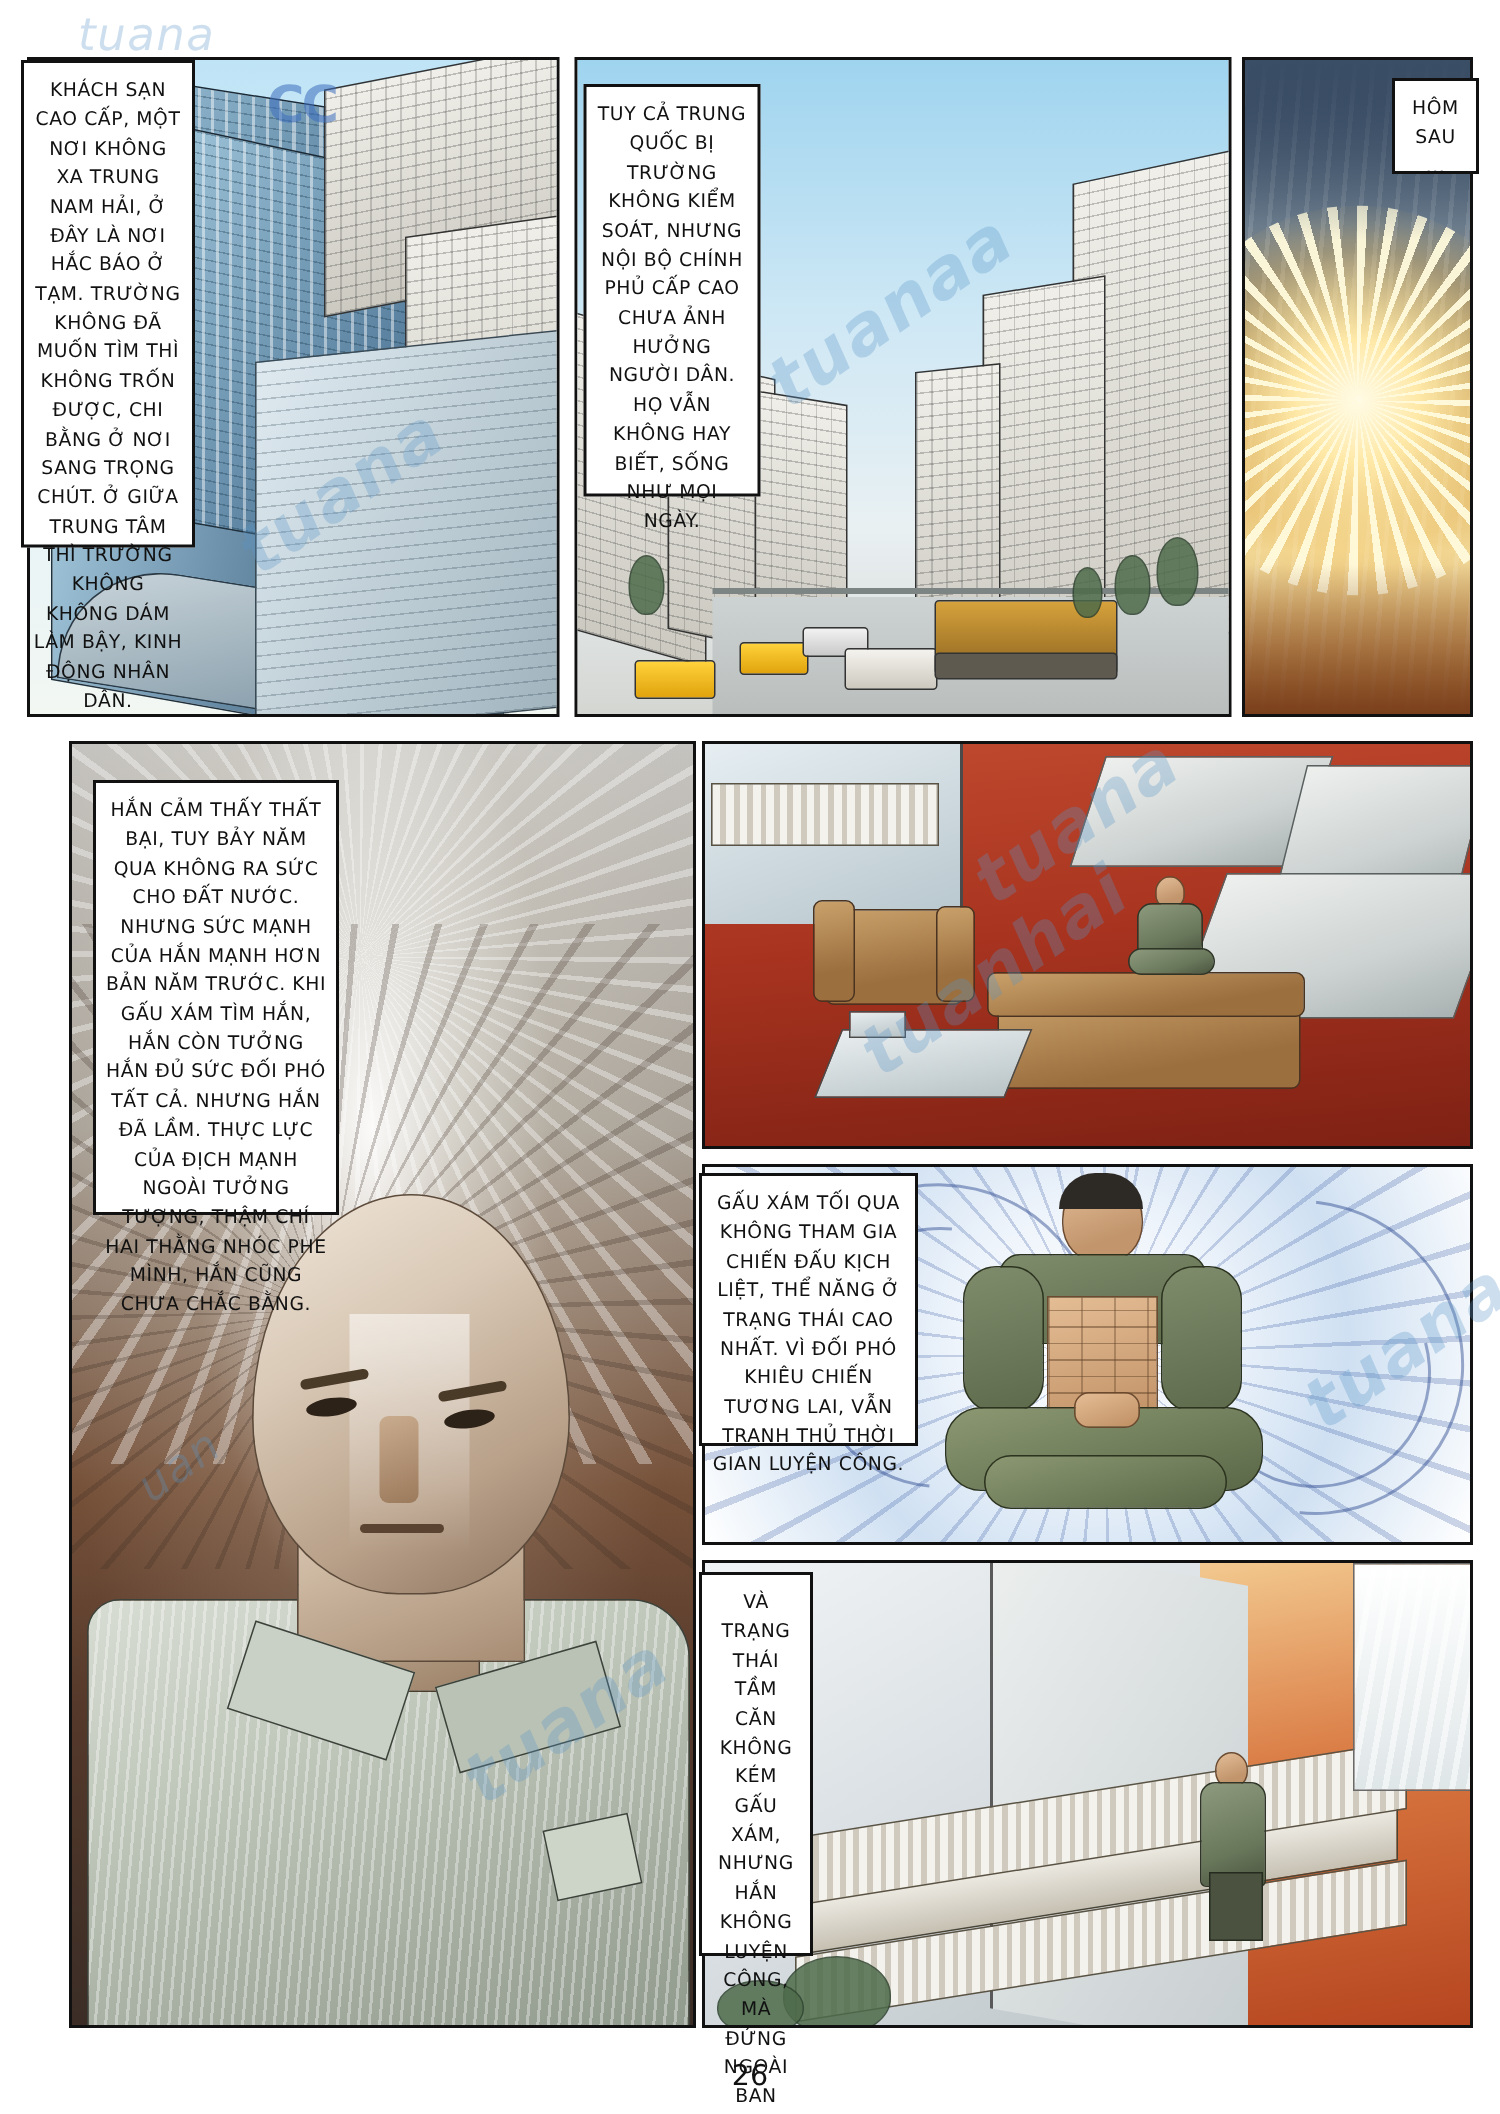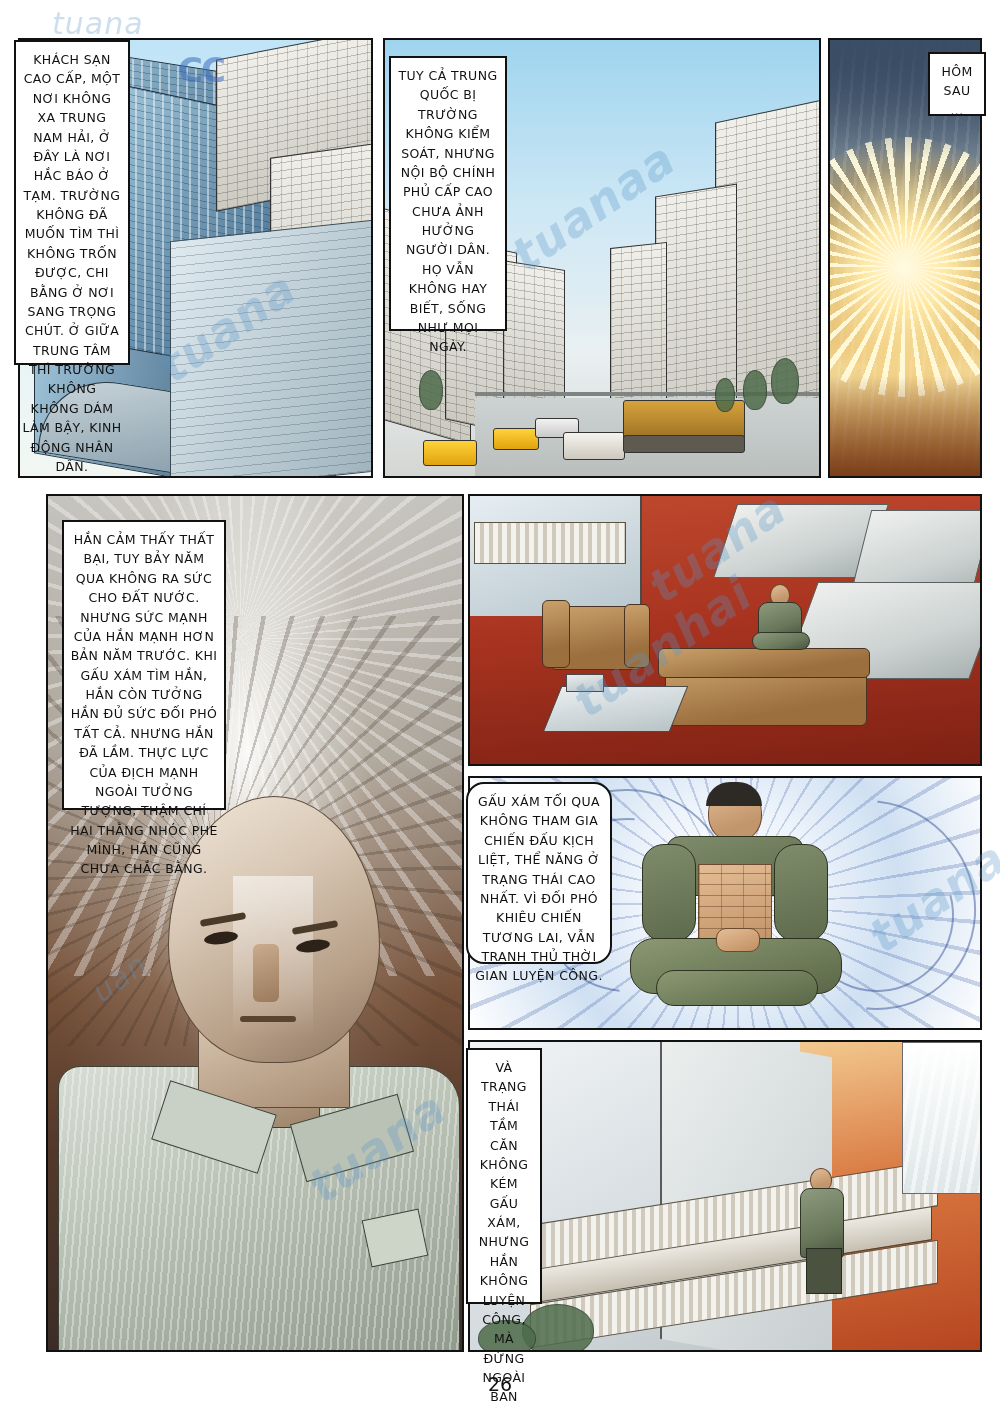--- a/index.html
+++ b/index.html
@@ -385,21 +385,21 @@
     <div class="head" style="left:238px; top:6px; width:52px; height:56px;"></div>
     <div style="position:absolute; left:236px; top:4px; width:56px; height:24px; background:#2d2a26; border-radius:26px 26px 0 0;"></div>
     <div class="med-torso" style="left:196px; top:58px; width:136px; height:58px;"></div>
     <div class="abs" style="left:228px; top:86px; width:72px; height:86px;"></div>
     <div class="med-torso" style="left:172px; top:66px; width:52px; height:96px; border-radius:22px;"></div>
     <div class="med-torso" style="left:304px; top:66px; width:52px; height:96px; border-radius:22px;"></div>
     <div class="med-leg" style="left:160px; top:160px; width:210px; height:54px;"></div>
     <div class="med-leg" style="left:186px; top:192px; width:160px; height:34px;"></div>
     <div style="position:absolute; left:246px; top:150px; width:42px; height:22px; background:linear-gradient(160deg,#e4bd95,#c08f63); border:1.4px solid #6b4a2f; border-radius:10px;"></div>
   </div>
-  <div class="caption" style="left:466px; top:782px; width:146px; height:182px;border-radius:18px;">Gấu Xám tối qua không tham gia chiến đấu kịch liệt, thể năng ở trạng thái cao nhất. Vì đối phó khiêu chiến tương lai, vẫn tranh thủ thời gian luyện công.</div>
+  <div class="caption" style="left:466px; top:782px; width:146px; height:182px;">Gấu Xám tối qua không tham gia chiến đấu kịch liệt, thể năng ở trạng thái cao nhất. Vì đối phó khiêu chiến tương lai, vẫn tranh thủ thời gian luyện công.</div>
 
   <div class="panel balcony" style="left:468px; top:1040px; width:514px; height:312px;">
     <div style="position:absolute; left:0; top:0; width:330px; height:312px; background:linear-gradient(150deg,#f1f4f6 0%,#d7dde1 55%,#bcc4c8 100%);"></div>
     <div style="position:absolute; left:330px; top:0; width:184px; height:312px; background:linear-gradient(170deg,#f2c98f 0%,#d8763f 45%,#b5441f 100%);"></div>
 
     <div style="position:absolute; left:190px; top:0; width:170px; height:312px; background:linear-gradient(120deg,#ecefee,#c7ced0); border-left:2px solid #5a5a5a; transform: skewY(10deg);"></div>
 
     <div style="position:absolute; left:60px; top:188px; width:400px; height:40px; background:linear-gradient(180deg,#f4f2ec,#c6c0b2); border:1.6px solid #4a4435; transform: skewY(-9deg);"></div>
     <div class="rail" style="left:66px; top:150px; width:400px; height:44px; transform: skewY(-9deg);"></div>
     <div class="rail" style="left:60px; top:230px; width:406px; height:42px; transform: skewY(-9deg);"></div>

